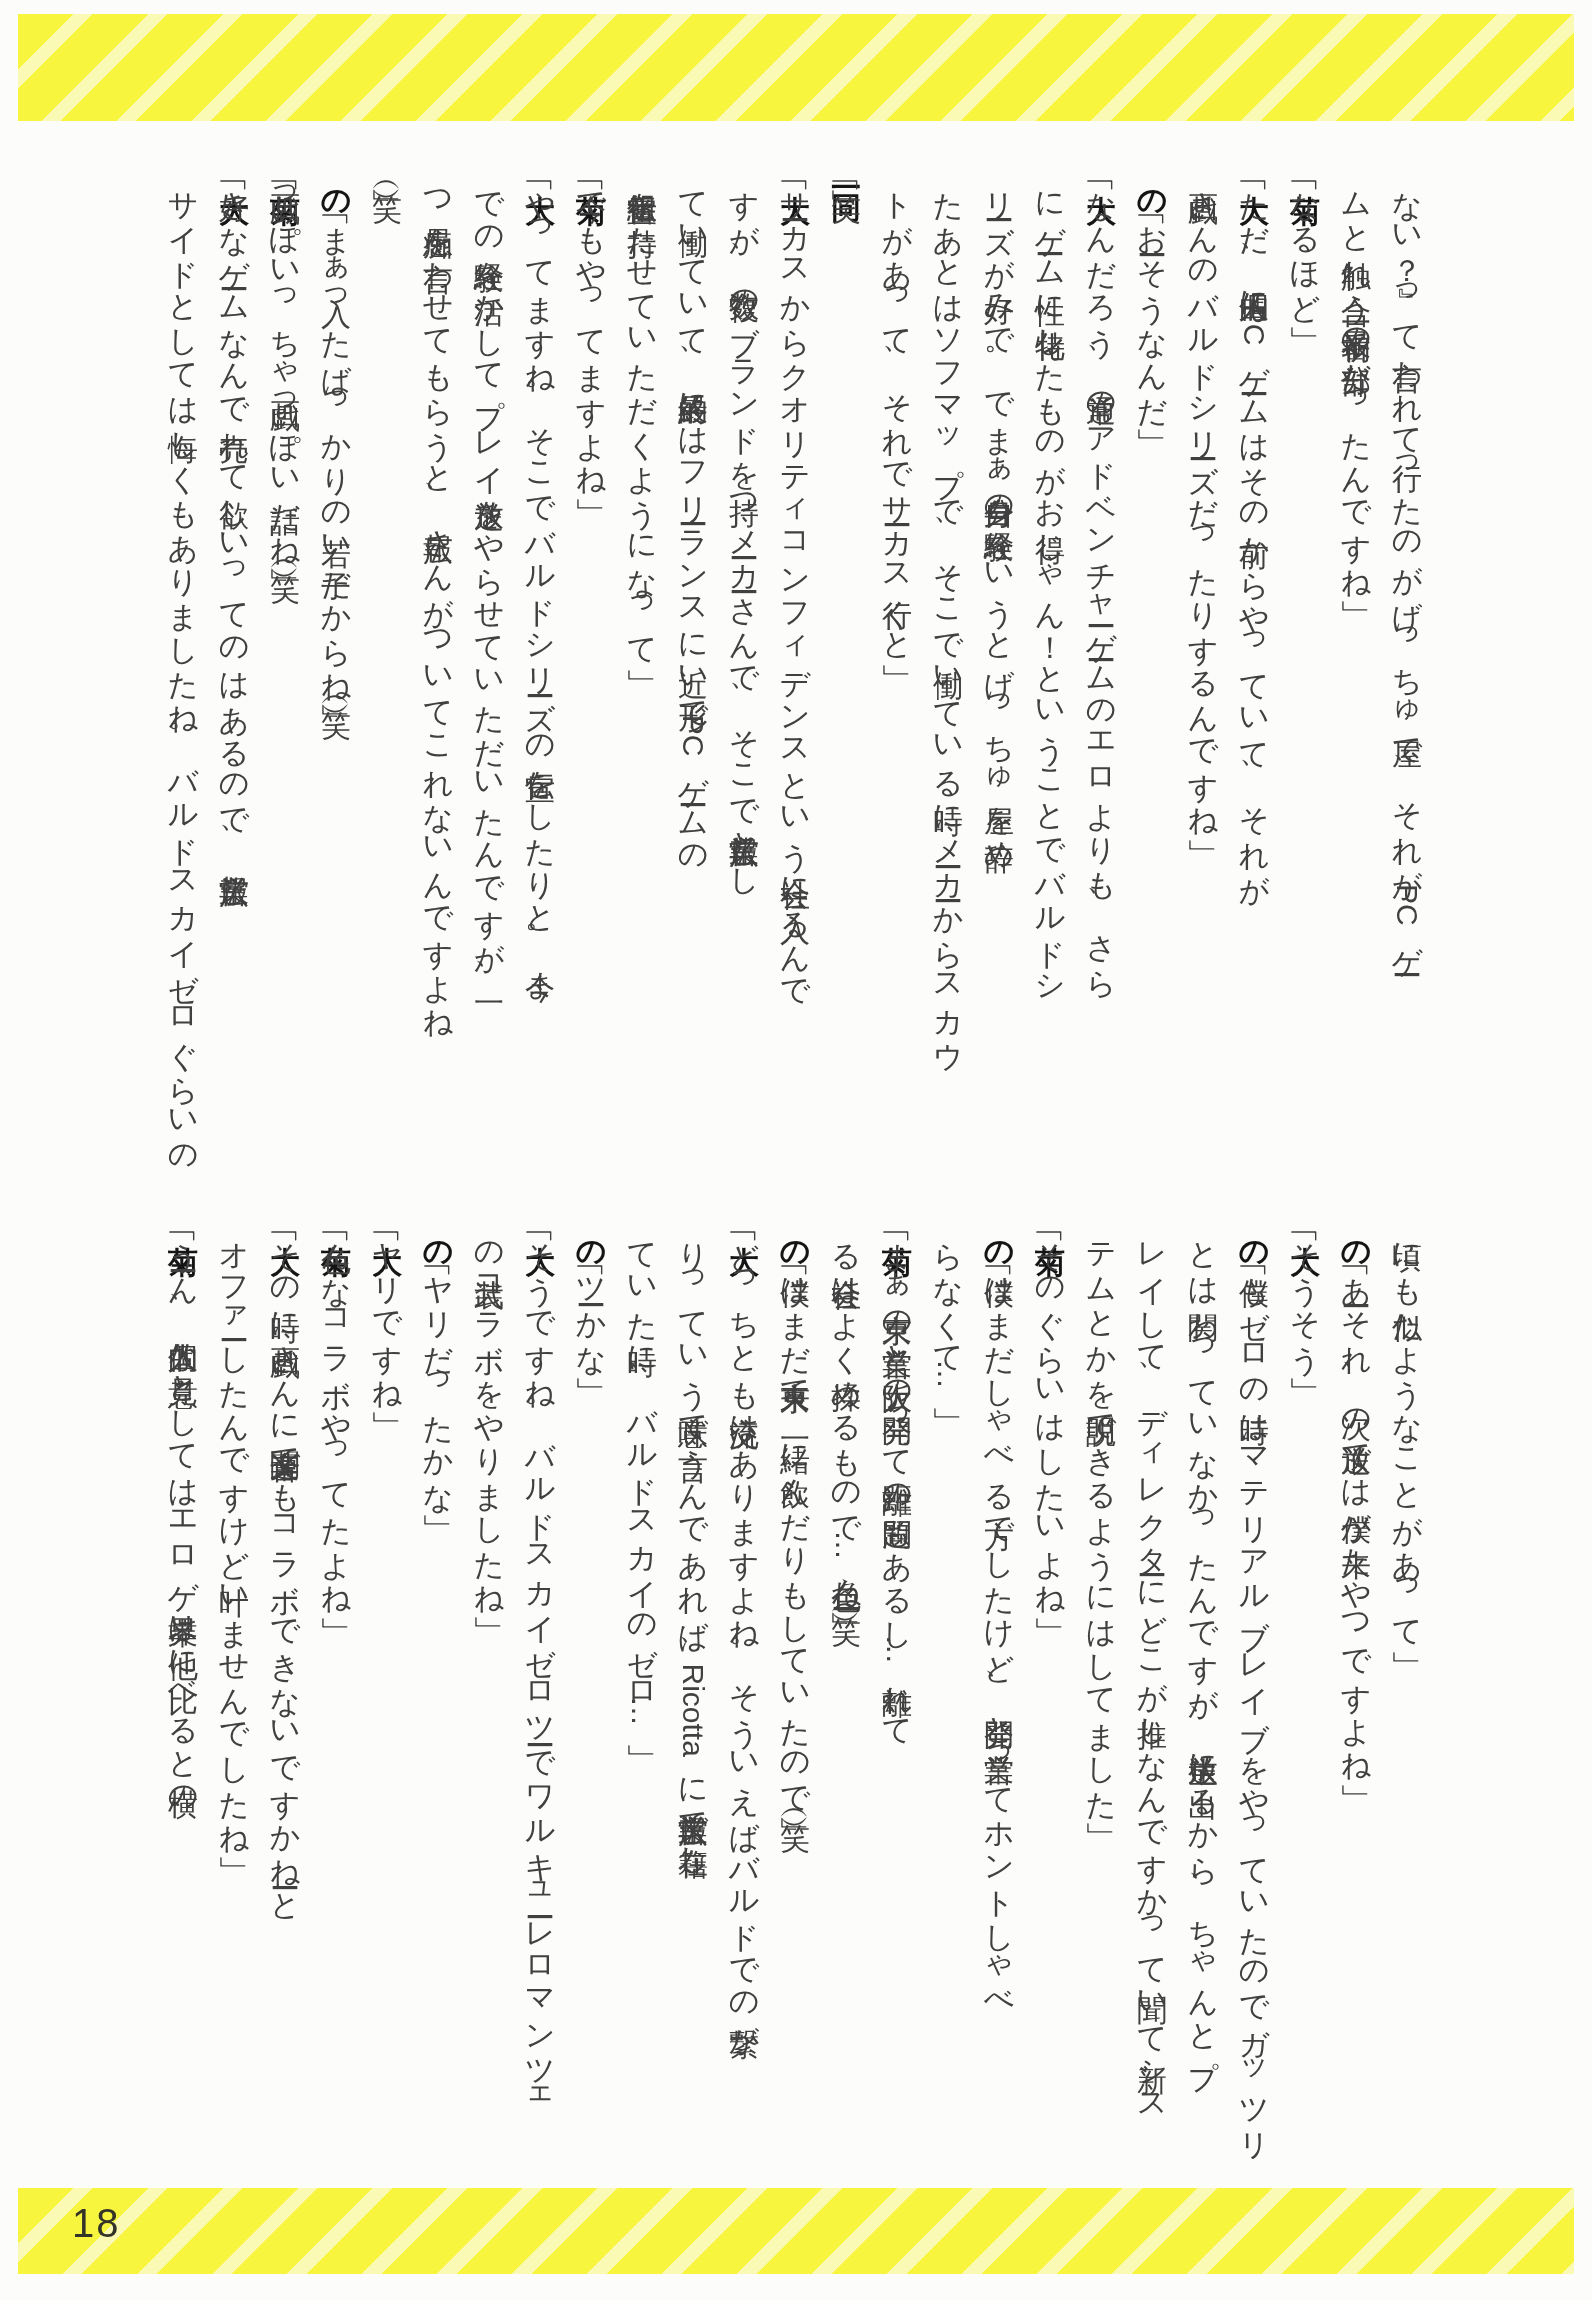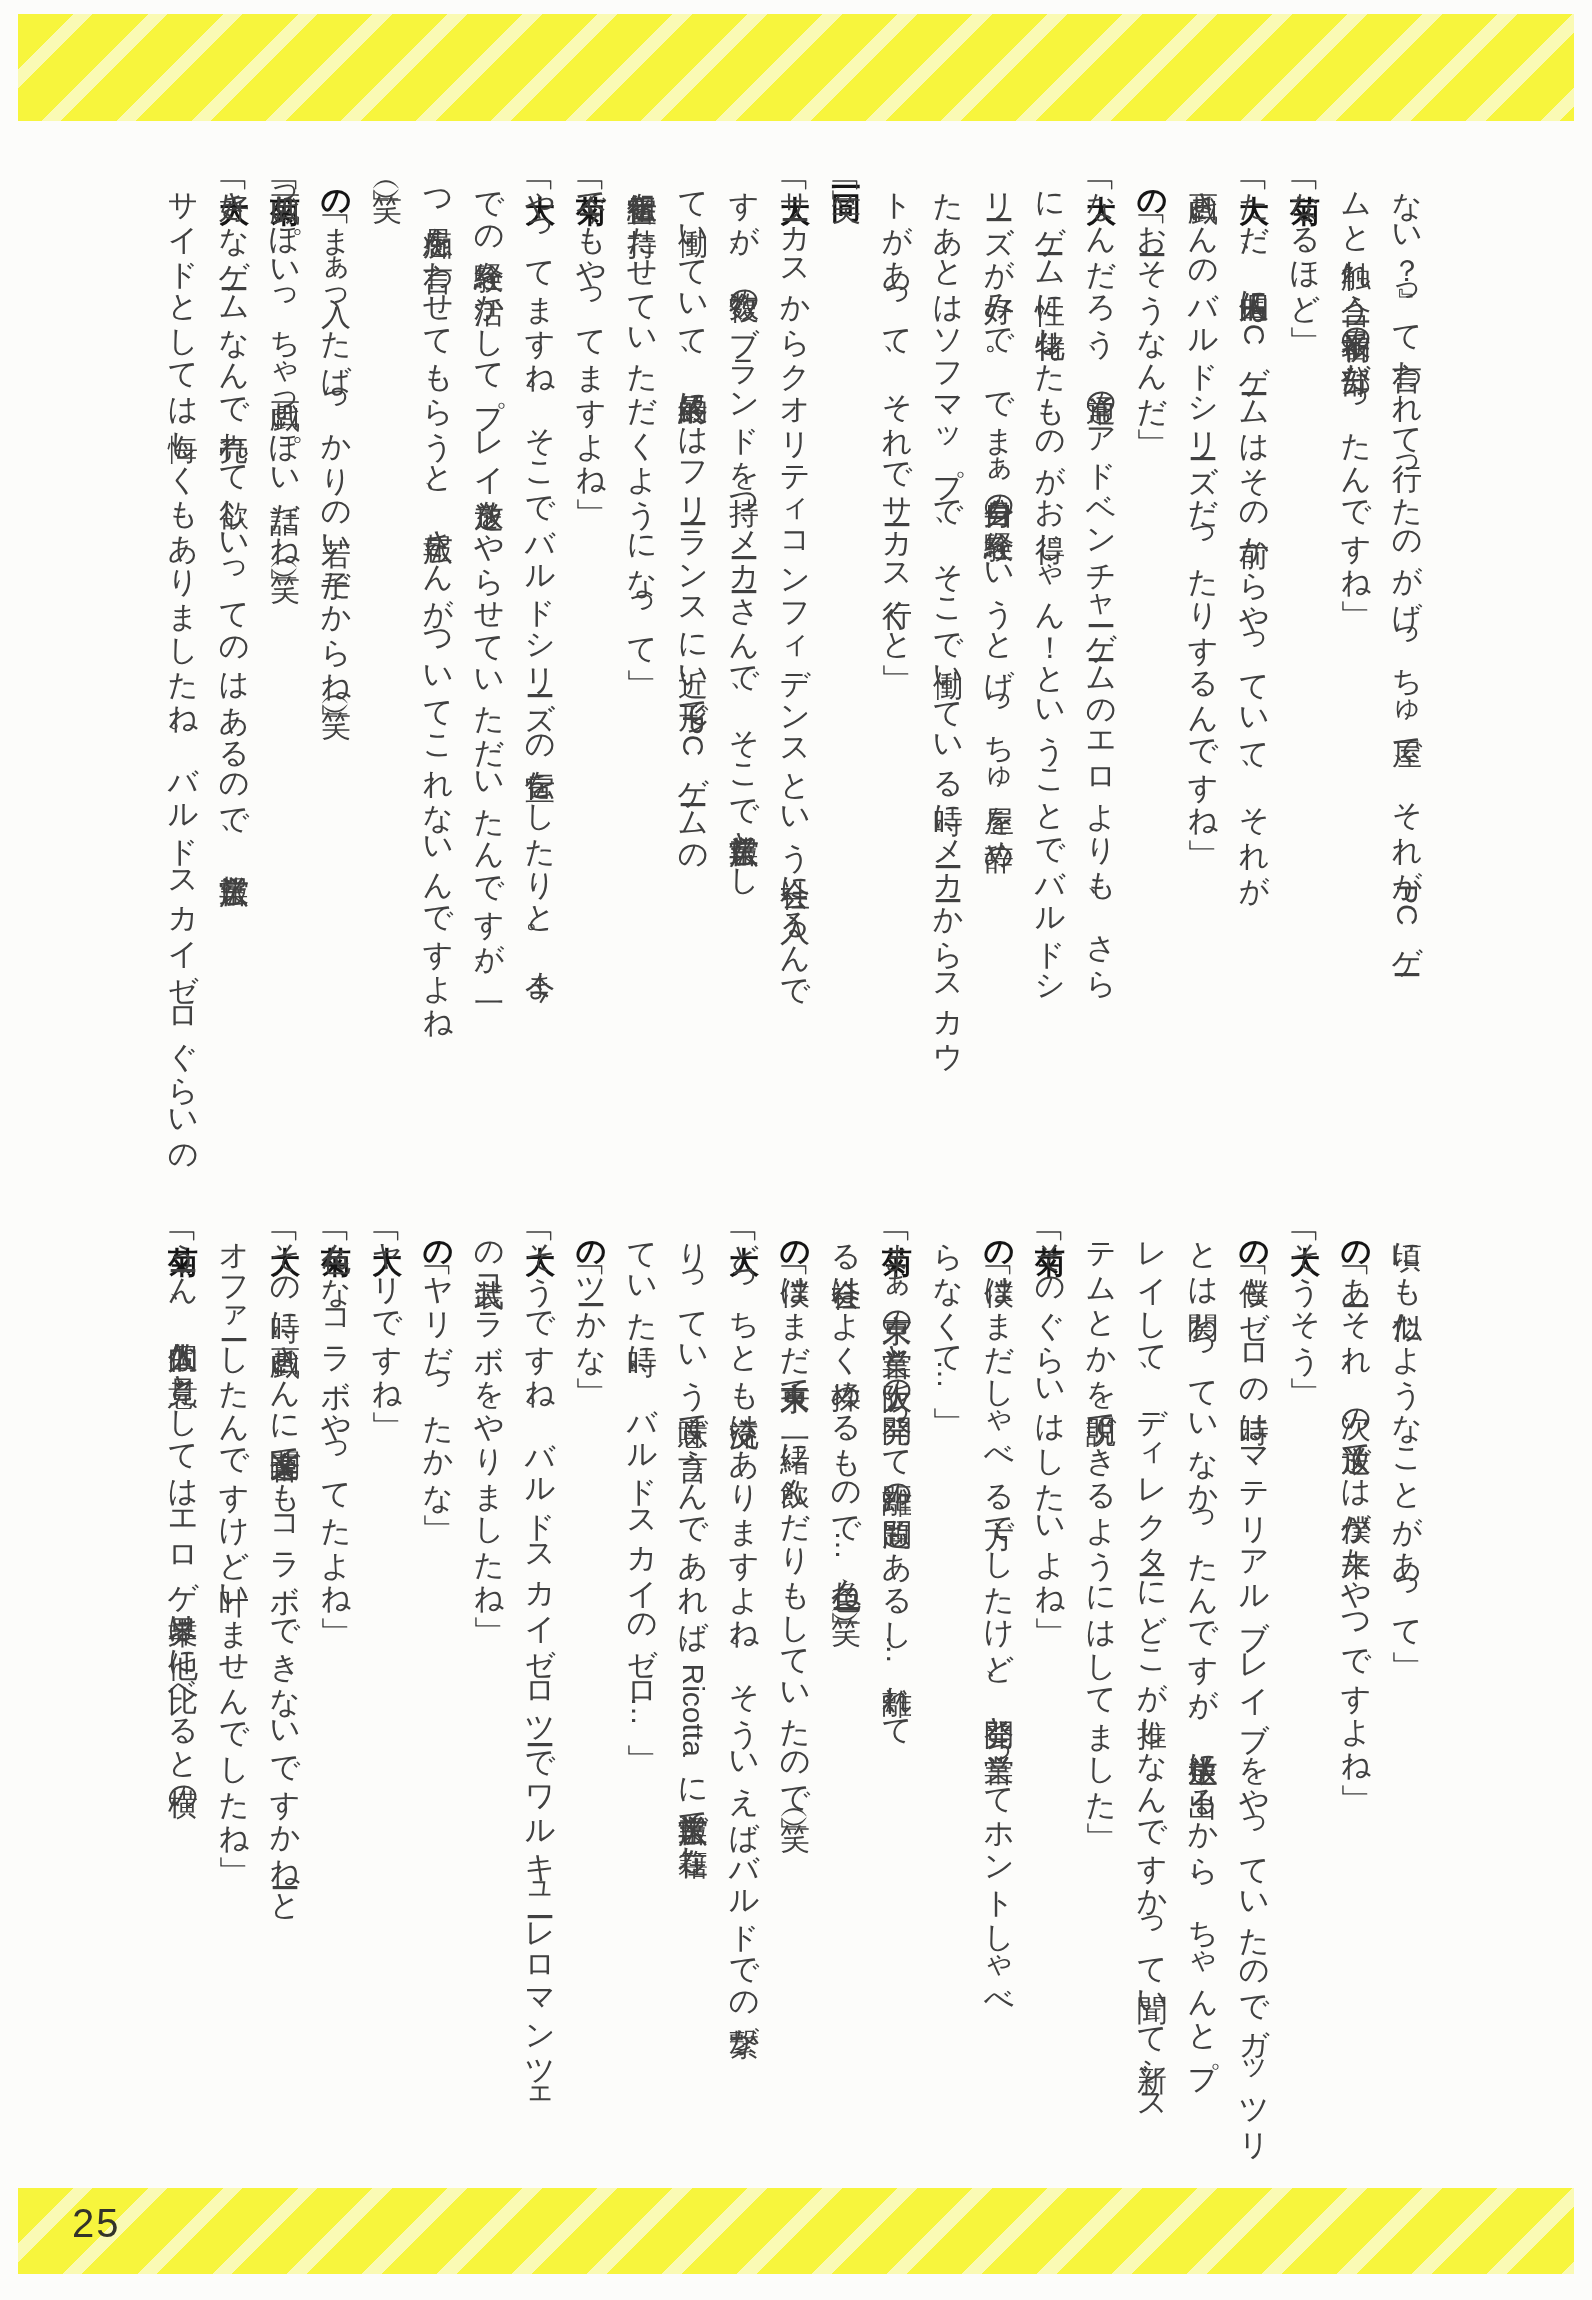--- a/index.html
+++ b/index.html
@@ -176,16 +176,16 @@
 
       <p class="line"><span class="spk">大</span><span class="txt">「その時に戯画さんに音楽関連でもコラボできないですかねーと</span></p>
 
       <p class="line"><span class="spk"></span><span class="txt">オファーしたんですけど叶いませんでしたね」</span></p>
 
       <p class="line"><span class="spk">菊</span><span class="txt">「うーん、個人的な意見としてはエロゲ業界は他に比べると横の</span></p>
     </section>
 
   <div class="bar bar-bottom"></div>
 
-  <div class="page-number">25</div>
+  <div class="page-number">18</div>
 
 </div>
 
 
 </body></html>

